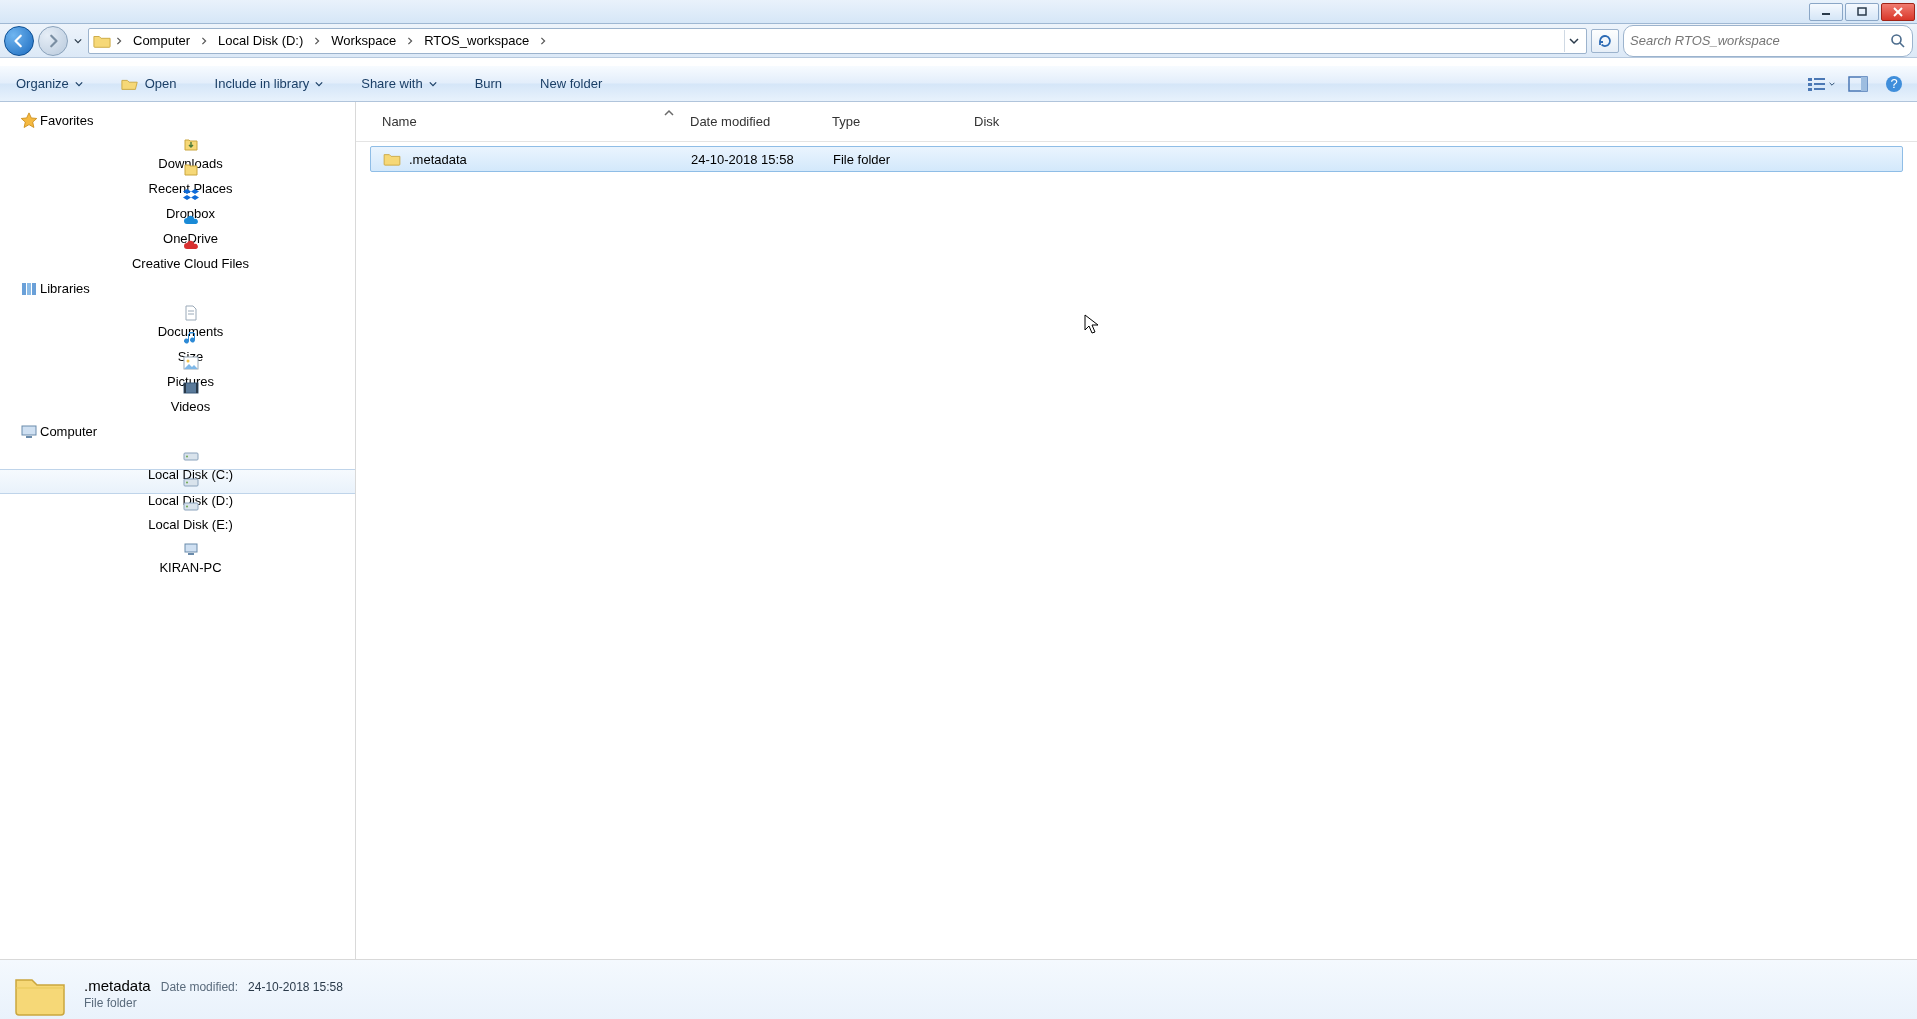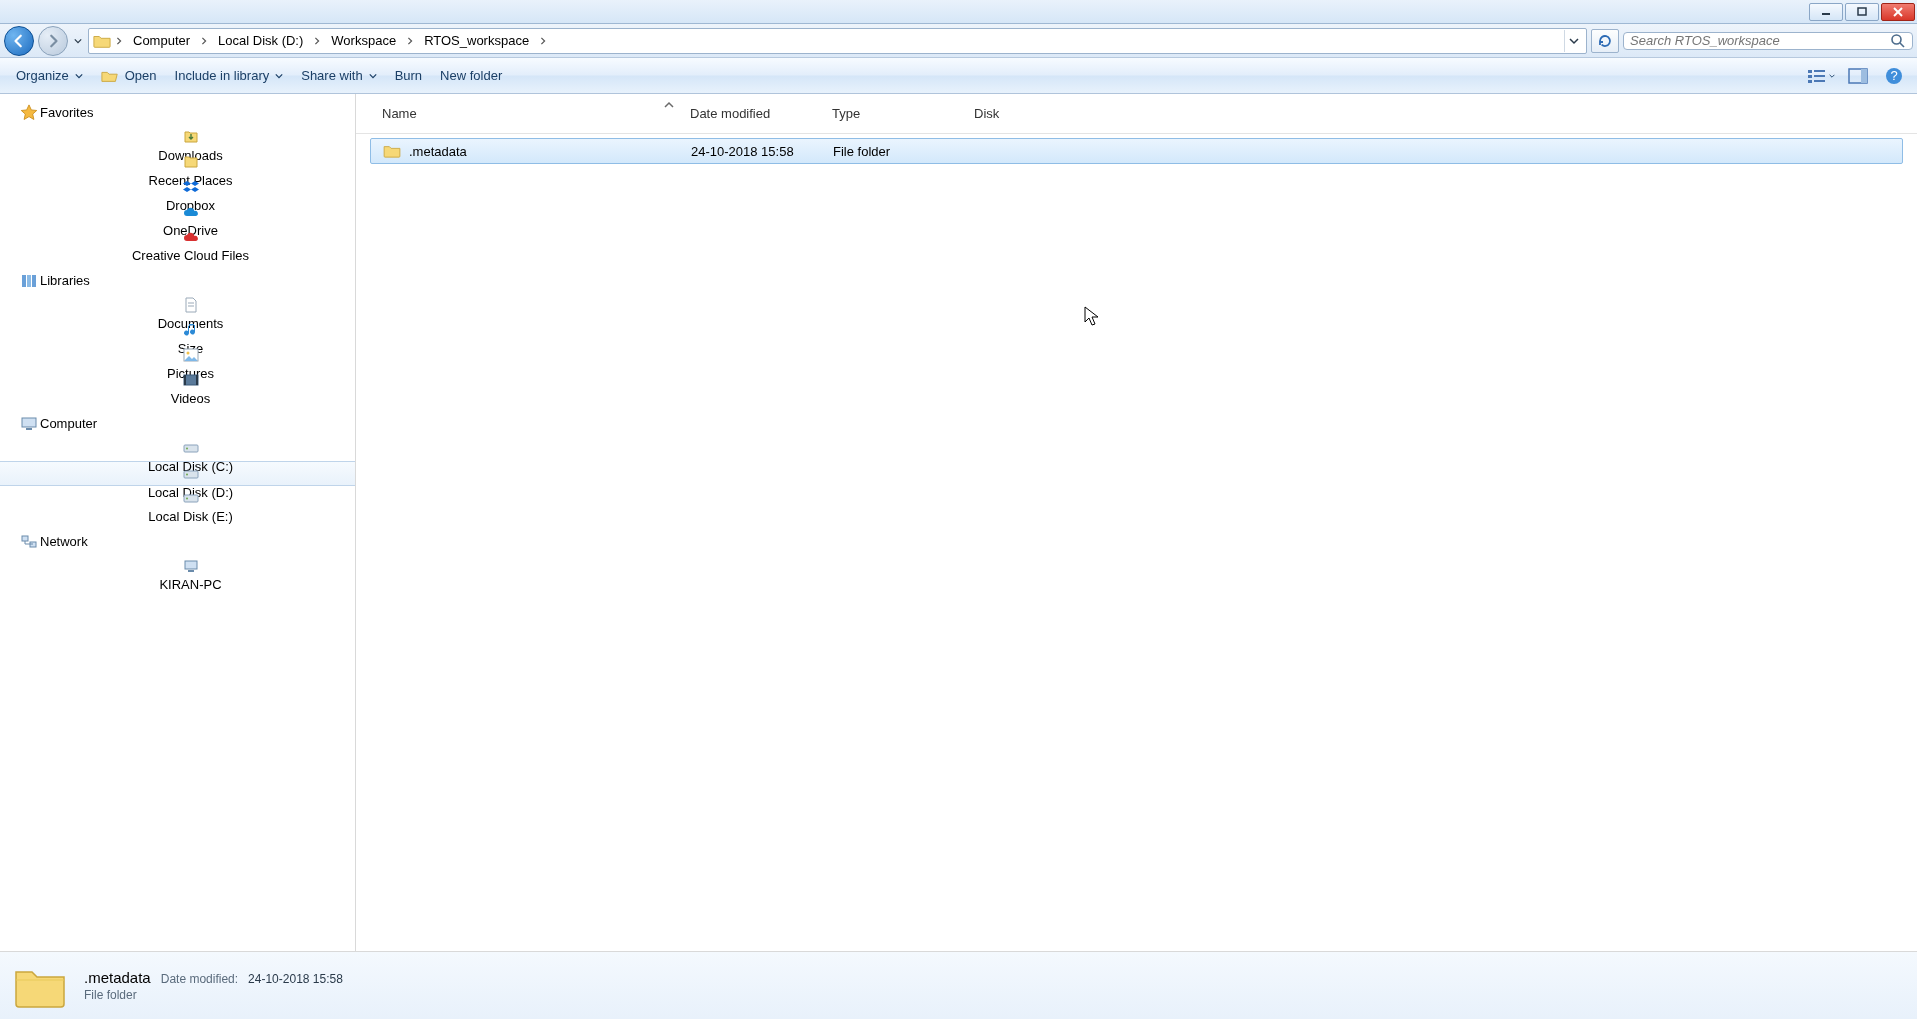--- a/index.html
+++ b/index.html
@@ -51,34 +51,35 @@
 .addr-icon { width:18px;height:18px;display:flex;align-items:center;justify-content:center; }
 .crumb { display:flex;align-items:center;color:#000; }
 .crumb-label { padding: 4px 6px; cursor:default; }
 .crumb-sep { width:12px;display:flex;align-items:center;justify-content:center; }
 .crumb-sep svg{width:8px;height:8px;}
 .addr-right { margin-left:auto;display:flex;align-items:center;gap:2px; }
 .addr-drop { width:18px;height:22px;display:flex;align-items:center;justify-content:center;border-left:1px solid #cfd9e4; }
 .addr-refresh { width:28px;height:24px;display:flex;align-items:center;justify-content:center;border:1px solid #9cb3cd;border-radius:2px;background:linear-gradient(to bottom,#fdfefe,#e6eef7); }
 
 .searchbox {
-  width: 290px; height:18px;
-  background:#fff;border:1px solid #9cb3cd;border-radius:4px;
+  width: 290px; height:32px;
+  background:#fff;border:1px solid #9cb3cd;border-radius:10px;
   display:flex;align-items:center;padding:0 6px;gap:22px;
 }
 .searchbox input { flex:1;border:none;outline:none;font-style:italic;color:#777;background:transparent; }
 .searchbox .mag { width:16px;height:16px;display:flex;align-items:center;justify-content:center; }
 
 
 .toolbar {
   height: 36px;
   background: linear-gradient(to bottom, #f7fbff, #e3eefb 48%, #d5e6f8 52%, #e8f2fc);
   border-bottom: 1px solid #b0c4db;
-  display:flex;align-items:center;padding:0 10px;gap:6px;
+  display:flex;align-items:center;padding:0 10px;gap:26px;
   color:#1b3f66;
+  margin-top:8px;
 }
 .tb-btn { display:flex;align-items:center;gap:6px;padding:4px 6px;cursor:default; }
 .tb-btn .chev { width:8px;height:8px; }
 .tb-right { margin-left:auto;display:flex;align-items:center;gap:10px; }
 .tb-iconbtn { width:26px;height:26px;display:flex;align-items:center;justify-content:center; }
 .tb-view { display:flex;align-items:center;gap:2px; }
 
 
 .body {
   display:flex;height:calc(1019px - 24px - 34px - 36px - 68px);
@@ -459,30 +460,20 @@
             <svg width="16" height="12" viewBox="0 0 16 12">
               <rect x="1" y="3" width="14" height="7" rx="1" fill="#d9e3ec" stroke="#8aa2bb"></rect>
               <circle cx="4" cy="6.5" r="1" fill="#6fa84f"></circle>
             </svg>
           </span>
         <span>Local Disk (E:)</span>
       </div>
     </div>
 
     <div class="group">
-      <div class="group-header">
-        <span class="icon16">
-            <svg width="18" height="16" viewBox="0 0 18 16">
-              <rect x="2" y="2" width="6" height="5" fill="#cfe0f2" stroke="#6a8bab"></rect>
-              <rect x="10" y="8" width="6" height="5" fill="#cfe0f2" stroke="#6a8bab"></rect>
-              <path d="M5 7v3h8" fill="none" stroke="#6a8bab"></path>
-            </svg>
-          </span>
-        <span>Network</span>
-      </div>
       <div class="tree-item">
         <span class="icon16">
             <svg width="16" height="14" viewBox="0 0 16 14">
               <rect x="2" y="2" width="12" height="8" fill="#cfe0f2" stroke="#6a8bab"></rect>
               <rect x="5" y="11" width="6" height="2" fill="#6a8bab"></rect>
             </svg>
           </span>
         <span>KIRAN-PC</span>
       </div>
     </div>

